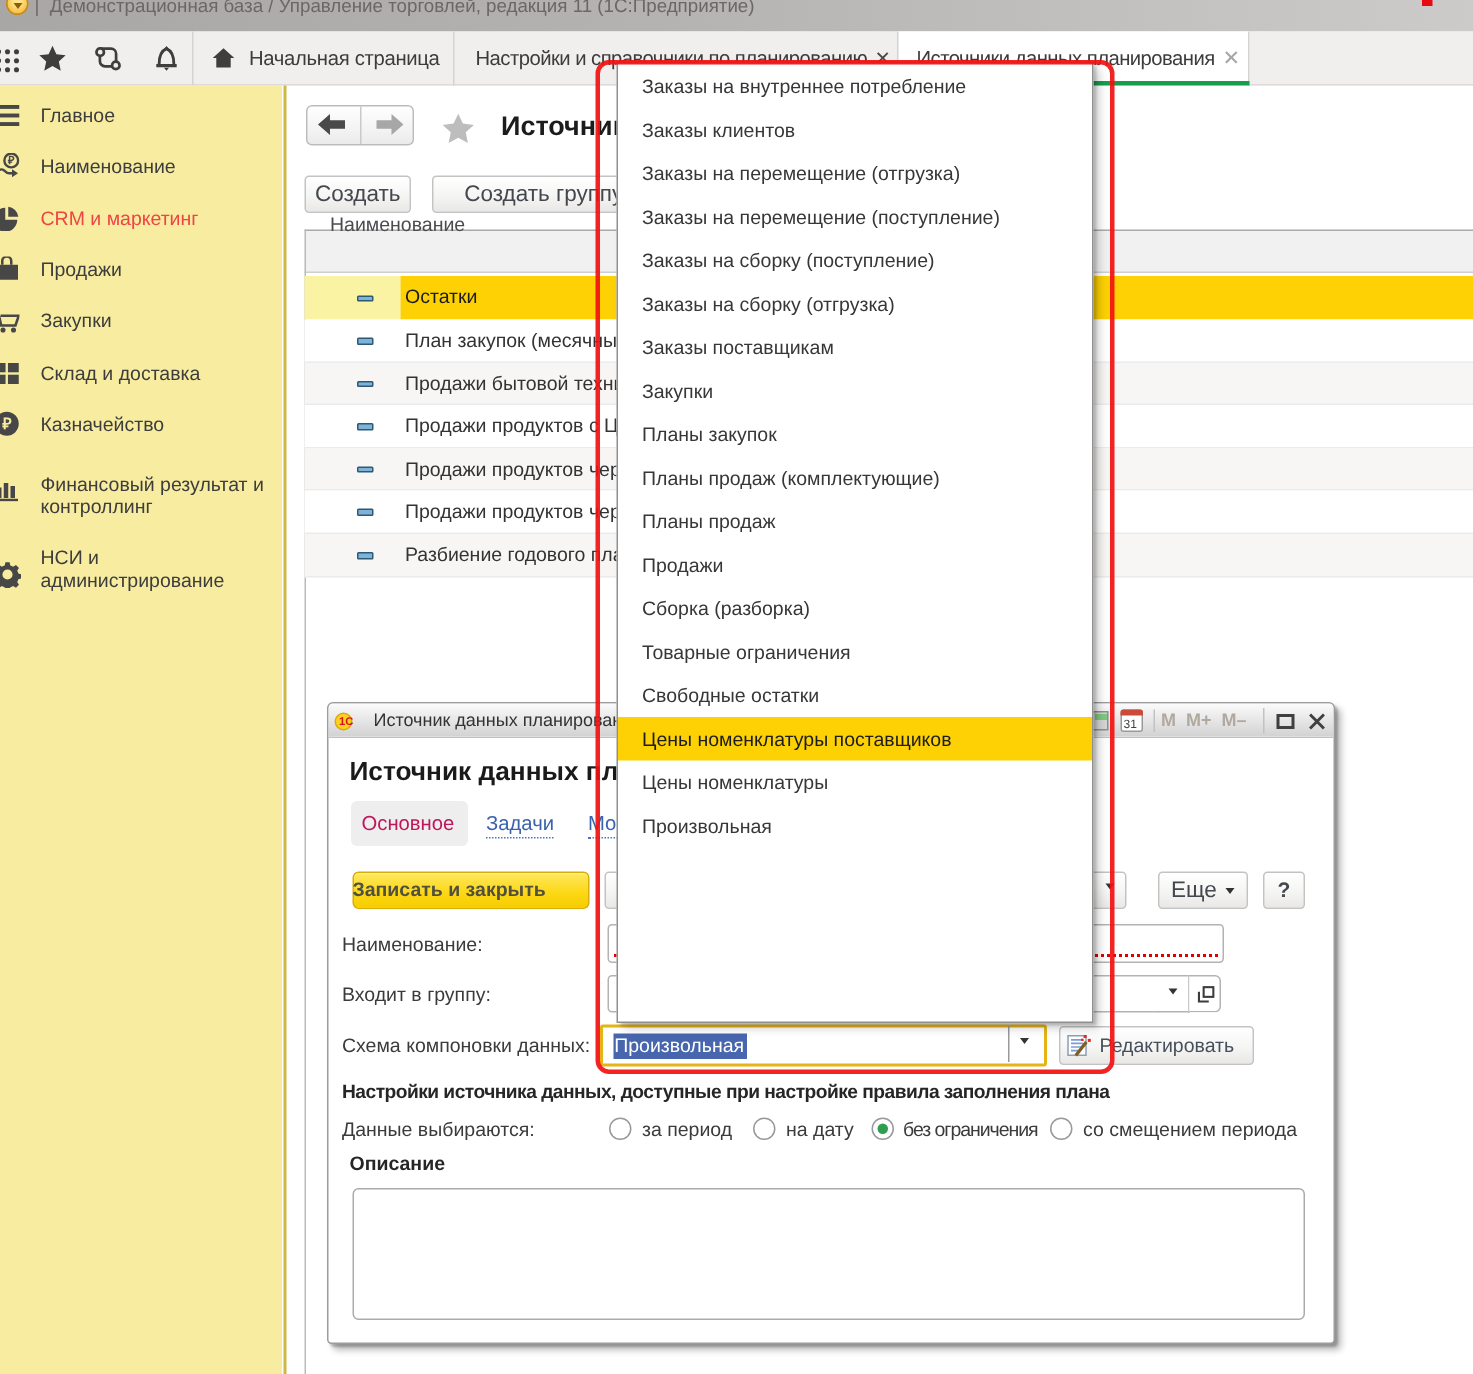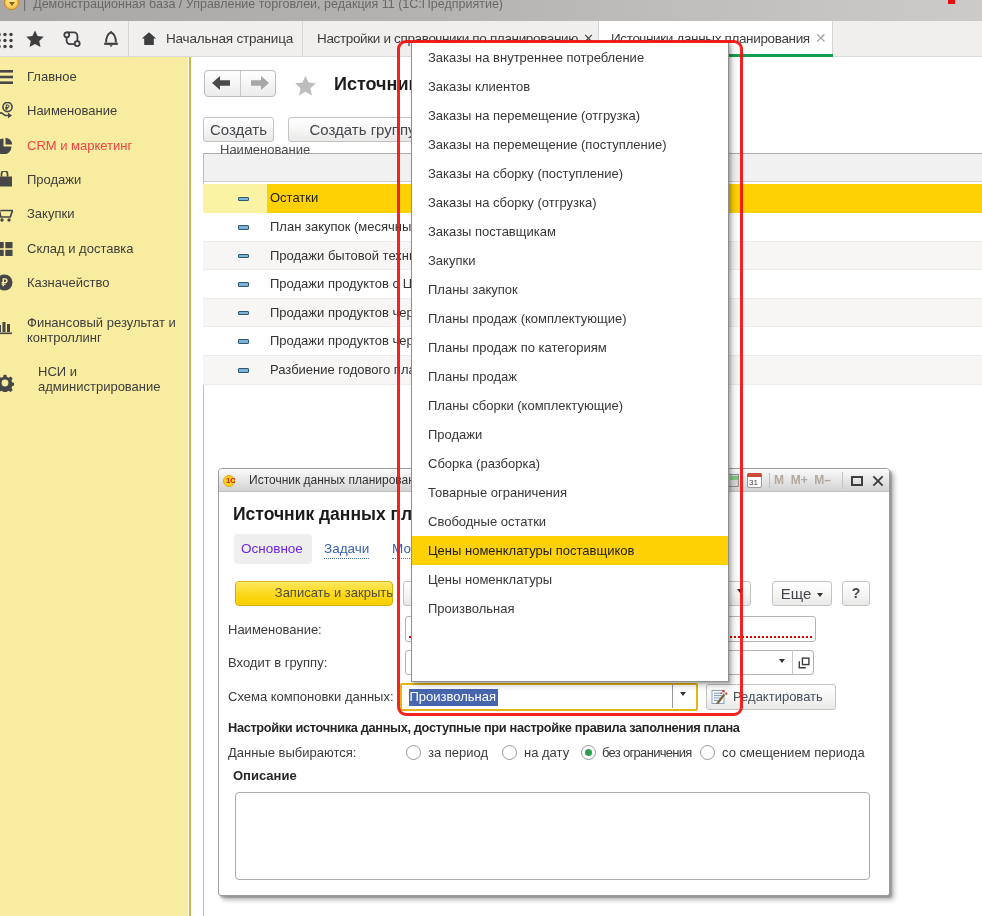--- a/index.html
+++ b/index.html
@@ -143,21 +143,21 @@
       <rect x="6.5" y="4" width="3" height="10"></rect>
       <rect x="11" y="6" width="3" height="8"></rect>
       <rect x="0" y="14.5" width="16" height="1.6"></rect>
     </g>
   </svg>
 <div class="ab nw lbl" style="left:27px;top:315px;line-height:15px;color:#3d3d3d">Финансовый результат и<br>контроллинг</div>
 
 <svg class="ab" style="left:-4px;top:374px" width="18" height="18" viewBox="0 0 18 18">
     <path fill="#474747" d="M9 5.6 a3.4 3.4 0 1 0 0 6.8 a3.4 3.4 0 1 0 0 -6.8 z M7.6 0.8 h2.8 l0.45 2.2 a6.4 6.4 0 0 1 1.9 0.8 l1.9 -1.2 l2 2 l-1.2 1.9 a6.4 6.4 0 0 1 0.8 1.9 l2.2 0.45 v2.8 l-2.2 0.45 a6.4 6.4 0 0 1 -0.8 1.9 l1.2 1.9 l-2 2 l-1.9 -1.2 a6.4 6.4 0 0 1 -1.9 0.8 l-0.45 2.2 h-2.8 l-0.45 -2.2 a6.4 6.4 0 0 1 -1.9 -0.8 l-1.9 1.2 l-2 -2 l1.2 -1.9 a6.4 6.4 0 0 1 -0.8 -1.9 l-2.2 -0.45 v-2.8 l2.2 -0.45 a6.4 6.4 0 0 1 0.8 -1.9 l-1.2 -1.9 l2 -2 l1.9 1.2 a6.4 6.4 0 0 1 1.9 -0.8 z" fill-rule="evenodd"></path>
   </svg>
-<div class="ab nw lbl" style="left:38px;top:364px;line-height:15px;color:#3d3d3d">НСИ и<br>администрирование</div>
+<div class="ab nw lbl" style="left:27px;top:364px;line-height:15px;color:#3d3d3d">НСИ и<br>администрирование</div>
 
 <div class="ab" style="left:204px;top:70px;width:72px;height:27px;background:linear-gradient(#ffffff,#ebebeb);border:1px solid #bcbcbc;border-radius:4px"></div>
 <div class="ab" style="left:240px;top:71px;width:1px;height:25px;background:#c9c9c9"></div>
 <svg class="ab" style="left:212px;top:76px" width="20" height="14" viewBox="0 0 20 14">
     <path fill="#4a4a4a" d="M8 0 v4.2 h10 v5.6 H8 V14 L0 7 z"></path>
   </svg>
 <svg class="ab" style="left:249px;top:76px" width="20" height="14" viewBox="0 0 20 14">
     <path fill="#a7a7a7" d="M12 0 v4.2 H2 v5.6 h10 V14 l8 -7 z"></path>
   </svg>
 
@@ -221,26 +221,26 @@
 <svg class="ab" style="left:872px;top:475px" width="12" height="12" viewBox="0 0 13 13">
     <g stroke="#3f3f3f" stroke-width="2.1">
       <line x1="1.5" y1="1.5" x2="11.5" y2="11.5"></line>
       <line x1="11.5" y1="1.5" x2="1.5" y2="11.5"></line>
     </g>
   </svg>
 
 <div class="ab nw" style="left:233px;top:504px;font-size:17.5px;font-weight:bold;color:#1a1a1a">Источник данных планирования (создание)</div>
 
 <div class="ab" style="left:234px;top:534px;width:78px;height:30px;background:#eeeeee;border-radius:4px"></div>
-<div class="ab nw" style="left:241px;top:534px;height:30px;line-height:30px;font-size:13.5px;color:#6d28d9">Основное</div>
+<div class="ab nw" style="left:241px;top:534px;height:30px;line-height:30px;font-size:13.5px;color:#be185d">Основное</div>
 <div class="ab nw" style="left:324px;top:539px;height:20px;line-height:20px;font-size:13.5px;color:#3a62ad;border-bottom:1.5px dotted #4a74c0;">Задачи</div>
 <div class="ab nw" style="left:392px;top:539px;height:20px;line-height:20px;font-size:13.5px;color:#3a62ad;border-bottom:1.5px dotted #4a74c0;">Мои заметки</div>
 
 <div class="ab" style="left:235px;top:581px;width:158px;height:25px;background:linear-gradient(#ffe75e,#fcd713 60%,#f6cd00);border:1px solid #d8ae08;border-radius:4px;box-shadow:inset 0 1px 0 #fff176"></div>
-<div class="ab nw" style="left:235px;top:581px;width:158px;height:25px;line-height:24px;text-align:right;font-size:13px;font-weight:normal;color:#51503e">Записать и закрыть</div>
+<div class="ab nw" style="left:235px;top:581px;width:158px;height:25px;line-height:24px;text-align:left;font-size:13px;font-weight:bold;color:#51503e">Записать и закрыть</div>
 <div class="btn" style="left:403px;top:581px;width:348px;height:25px"></div>
 <div class="tri" style="left:737px;top:589px"></div>
 <div class="btn" style="left:772px;top:581px;width:60px;height:25px;line-height:23px">Еще<span style="display:inline-block;width:0;height:0;border-left:3.5px solid transparent;border-right:3.5px solid transparent;border-top:4.5px solid #333;margin-left:6px;vertical-align:2px"></span></div>
 <div class="btn" style="left:842px;top:581px;width:28px;height:25px;line-height:23px;font-weight:bold;font-size:14px">?</div>
 
 <div class="lbl" style="left:228px;top:622px">Наименование:</div>
 <div class="ab" style="left:405px;top:616px;width:411px;height:25.5px;background:#fff;border:1px solid #b3b3b3;border-radius:3px"></div>
 <div class="ab" style="left:409px;top:636px;width:403px;height:0;border-top:2px dotted #e00000"></div>
 
 <div class="lbl" style="left:228px;top:655px">Входит в группу:</div>
@@ -297,23 +297,21 @@
 <div class="ddi">Заказы на внутреннее потребление</div>
 <div class="ddi">Заказы клиентов</div>
 <div class="ddi">Заказы на перемещение (отгрузка)</div>
 <div class="ddi">Заказы на перемещение (поступление)</div>
 <div class="ddi">Заказы на сборку (поступление)</div>
 <div class="ddi">Заказы на сборку (отгрузка)</div>
 <div class="ddi">Заказы поставщикам</div>
 <div class="ddi">Закупки</div>
 <div class="ddi">Планы закупок</div>
 <div class="ddi">Планы продаж (комплектующие)</div>
-<div class="ddi">Планы продаж по категориям</div>
 <div class="ddi">Планы продаж</div>
-<div class="ddi">Планы сборки (комплектующие)</div>
 <div class="ddi">Продажи</div>
 <div class="ddi">Сборка (разборка)</div>
 <div class="ddi">Товарные ограничения</div>
 <div class="ddi">Свободные остатки</div>
 <div class="ddi" style="background:#fdd103;color:#1d1d1d">Цены номенклатуры поставщиков</div>
 <div class="ddi">Цены номенклатуры</div>
 <div class="ddi">Произвольная</div>
 </div>
 
 <div class="ab" style="left:397px;top:40px;width:345.5px;height:676px;border:3px solid rgba(242,16,16,.92);border-radius:9px"></div>

